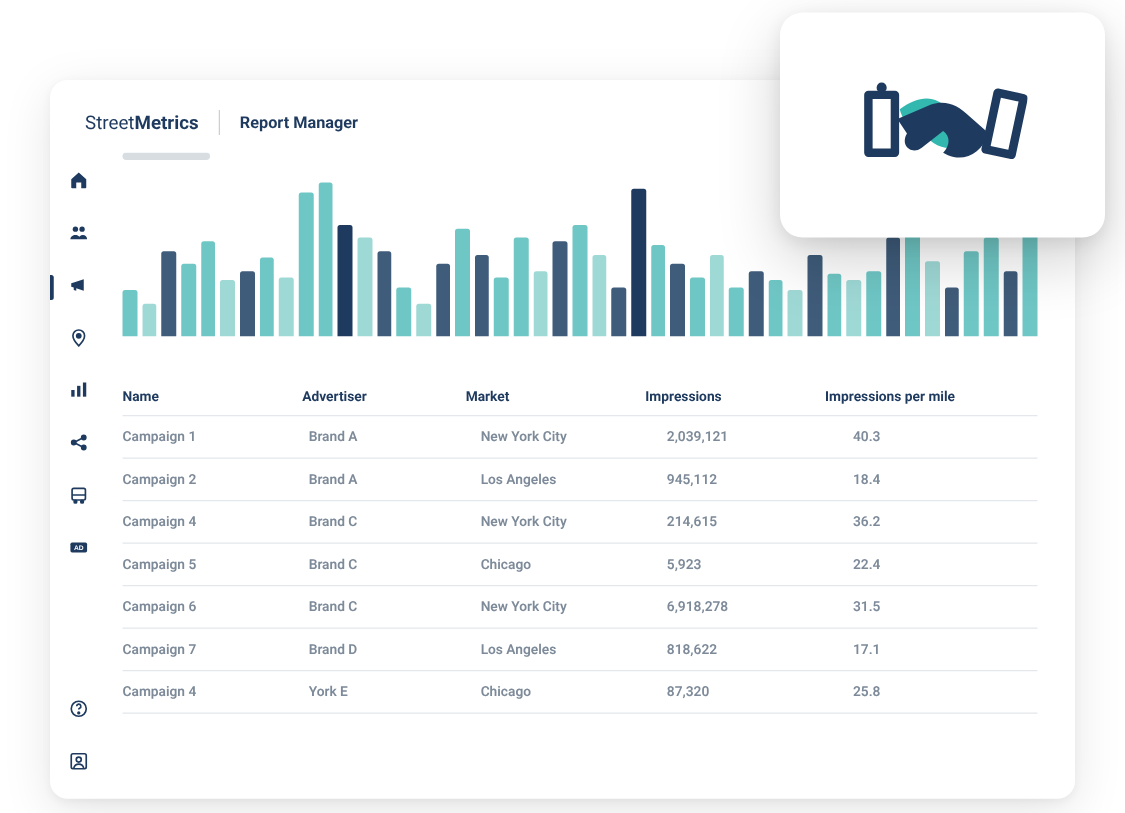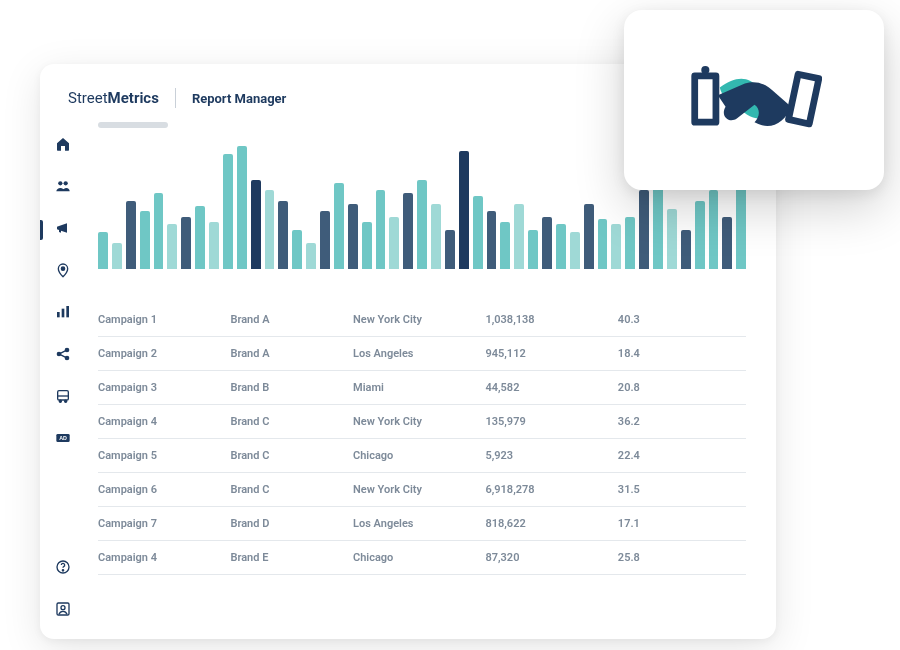--- a/index.html
+++ b/index.html
@@ -8,21 +8,21 @@
   background: #fff;
   width: 900px;
   height: 650px;
   position: relative;
   overflow: hidden;
 }
 .app-window {
   position: absolute;
   top: 64px;
   left: 40px;
-  width: 736px;
+  width: 820px;
   height: 575px;
   background: #fff;
   border-radius: 14px;
   box-shadow: 0 10px 40px rgba(0,0,0,0.10), 0 2px 8px rgba(0,0,0,0.05);
   display: flex;
   flex-direction: column;
 }
 .header {
   display: flex;
   align-items: center;
@@ -266,47 +266,47 @@
           <div class="bar" style="height: 64%; background: rgb(111, 199, 197);"></div>
           <div class="bar" style="height: 46%; background: rgb(159, 217, 214);"></div>
           <div class="bar" style="height: 30%; background: rgb(63, 92, 122);"></div>
           <div class="bar" style="height: 52%; background: rgb(111, 199, 197);"></div>
           <div class="bar" style="height: 60%; background: rgb(111, 199, 197);"></div>
           <div class="bar" style="height: 40%; background: rgb(63, 92, 122);"></div>
           <div class="bar" style="height: 70%; background: rgb(111, 199, 197);"></div>
         </div>
 
       <div class="table">
+        <div class="thead" id="thead">
+            <span>Name</span>
+            <span>Advertiser</span>
+            <span>Market</span>
+            <span>Impressions</span>
+            <span>Impressions per mile</span>
+          </div>
         <div id="tbody">
             <div class="trow">
               <span>Campaign 1</span>
               <span>Brand A</span>
               <span>New York City</span>
-              <span>1,038,138</span>
+              <span>2,039,121</span>
               <span>40.3</span>
             </div>
             <div class="trow">
               <span>Campaign 2</span>
               <span>Brand A</span>
               <span>Los Angeles</span>
               <span>945,112</span>
               <span>18.4</span>
             </div>
             <div class="trow">
-              <span>Campaign 3</span>
-              <span>Brand B</span>
-              <span>Miami</span>
-              <span>44,582</span>
-              <span>20.8</span>
-            </div>
-            <div class="trow">
               <span>Campaign 4</span>
               <span>Brand C</span>
               <span>New York City</span>
-              <span>135,979</span>
+              <span>214,615</span>
               <span>36.2</span>
             </div>
             <div class="trow">
               <span>Campaign 5</span>
               <span>Brand C</span>
               <span>Chicago</span>
               <span>5,923</span>
               <span>22.4</span>
             </div>
             <div class="trow">
@@ -318,21 +318,21 @@
             </div>
             <div class="trow">
               <span>Campaign 7</span>
               <span>Brand D</span>
               <span>Los Angeles</span>
               <span>818,622</span>
               <span>17.1</span>
             </div>
             <div class="trow">
               <span>Campaign 4</span>
-              <span>Brand E</span>
+              <span>York E</span>
               <span>Chicago</span>
               <span>87,320</span>
               <span>25.8</span>
             </div>
           </div>
       </div>
     </div>
 
   </div>
 </div>

